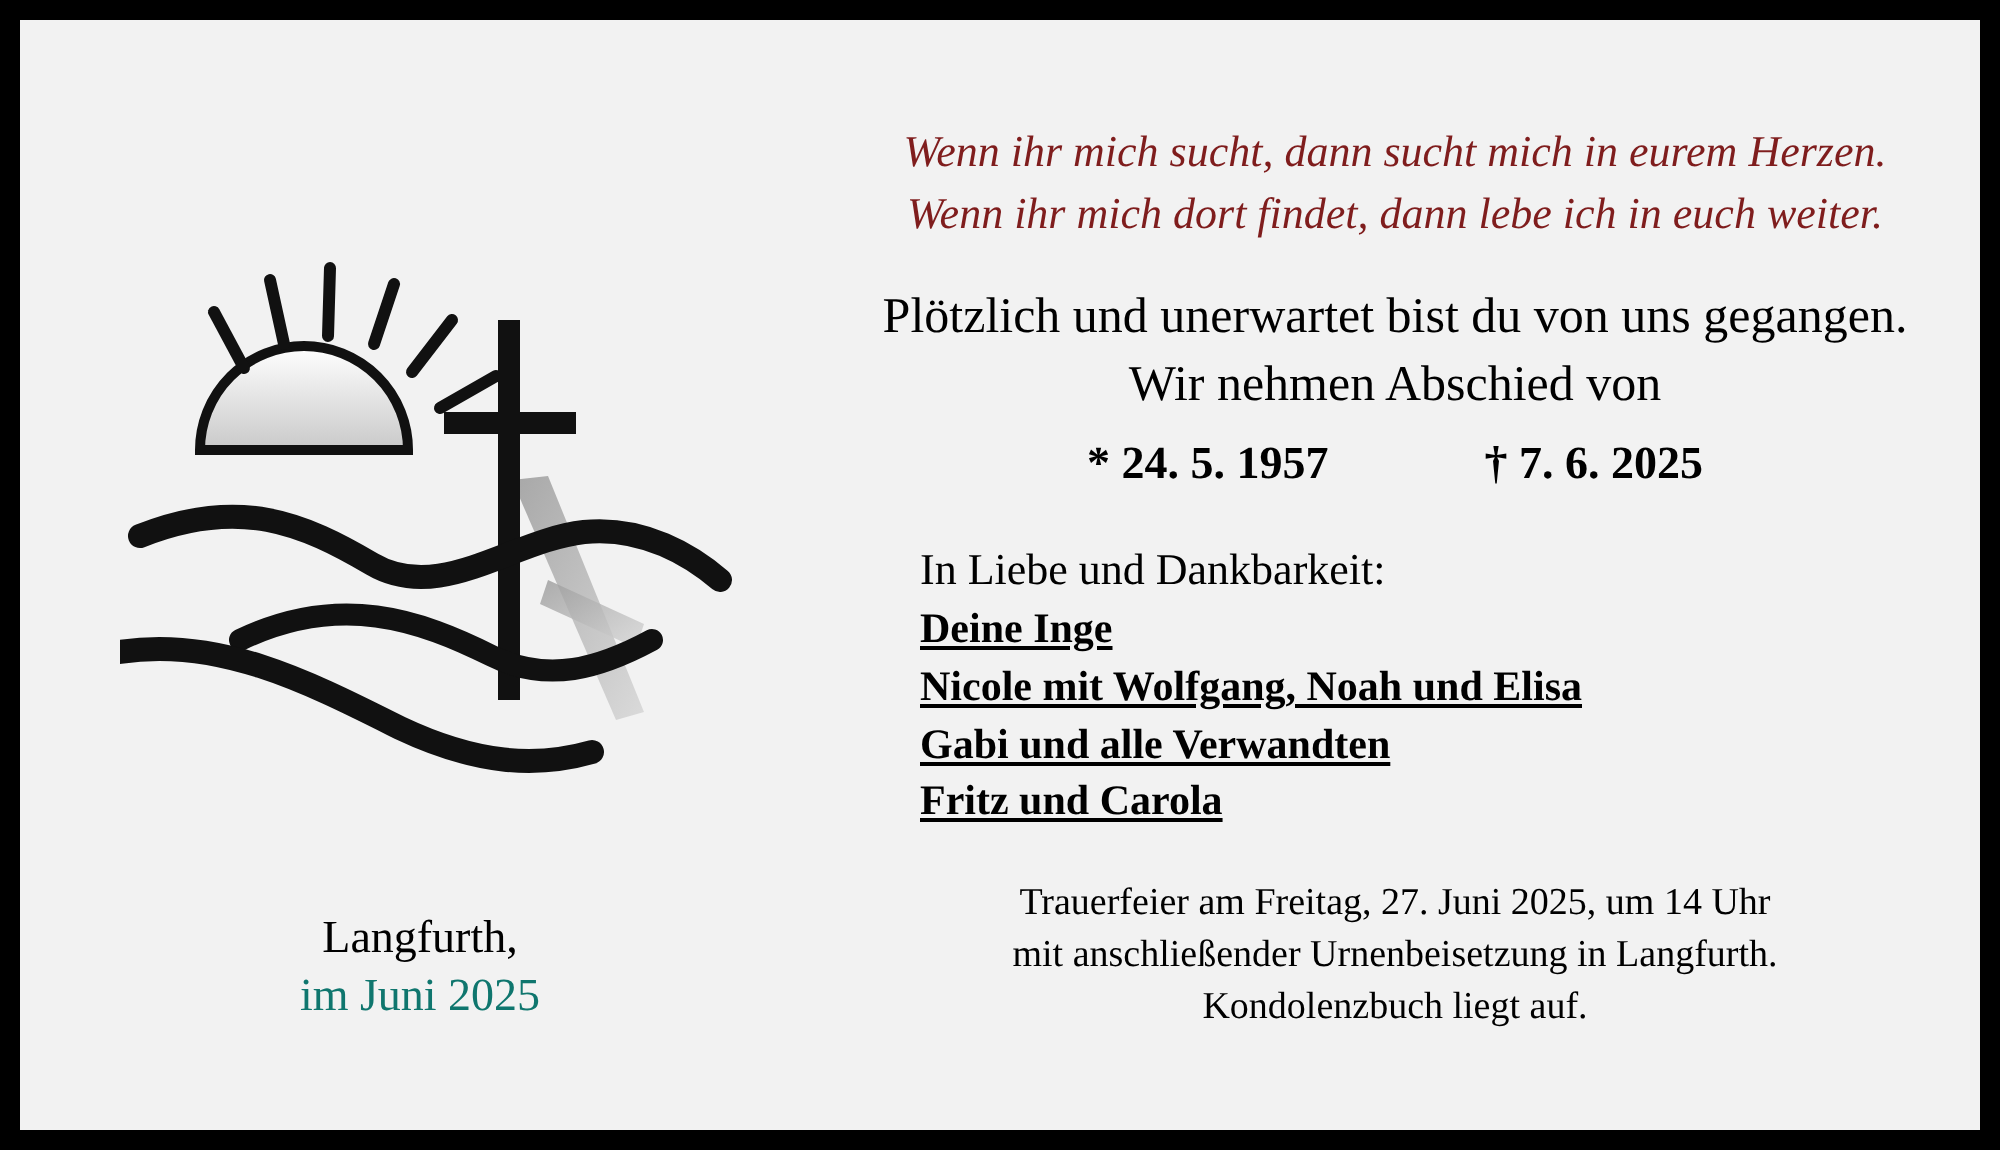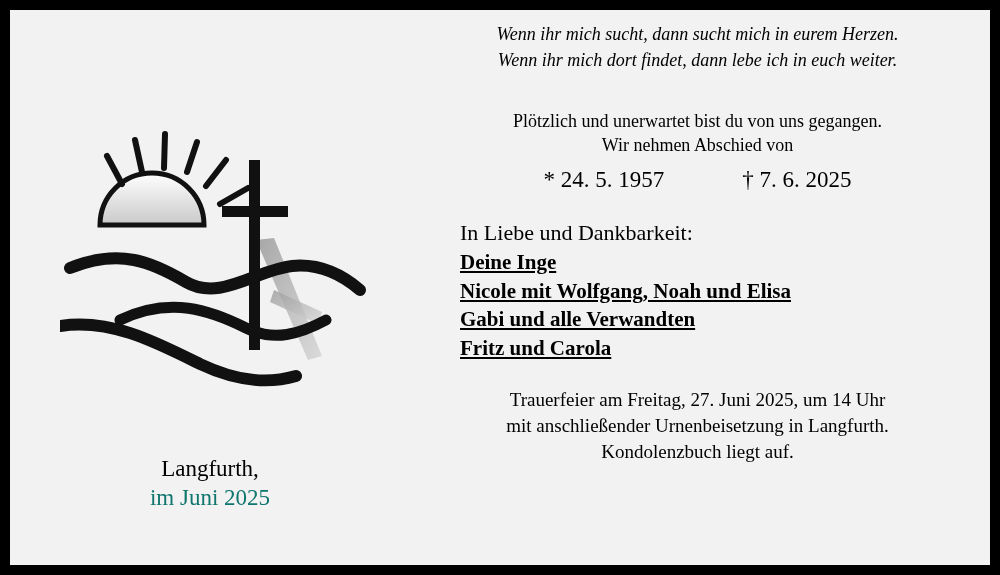--- a/index.html
+++ b/index.html
@@ -65,43 +65,43 @@
   
   .right-col {
     position: absolute;
     left: 395px;
     top: 0;
     width: 585px;
     height: 100%;
     text-align: center;
   }
   .verse {
-    margin-top: 12px;
+    margin-top: 50px;
     font-style: italic;
-    font-size: 18px;
+    font-size: 22px;
     line-height: 1.42;
-    color: #000000;
+    color: #7f1d1d;
   }
   .intro {
-    margin-top: 36px;
-    font-size: 18px;
+    margin-top: 20px;
+    font-size: 25px;
     line-height: 1.34;
     color: #000;
   }
   .name {
     margin-top: 10px;
     font-size: 50px;
     font-weight: bold;
     letter-spacing: 0.5px;
     color: #000;
   }
   .dates {
     margin-top: 10px;
     font-size: 23px;
-    font-weight: normal;
+    font-weight: bold;
     color: #000;
     display: flex;
     justify-content: center;
     gap: 78px;
   }
   .mourners {
     margin-top: 26px;
     text-align: left;
     padding-left: 55px;
   }

